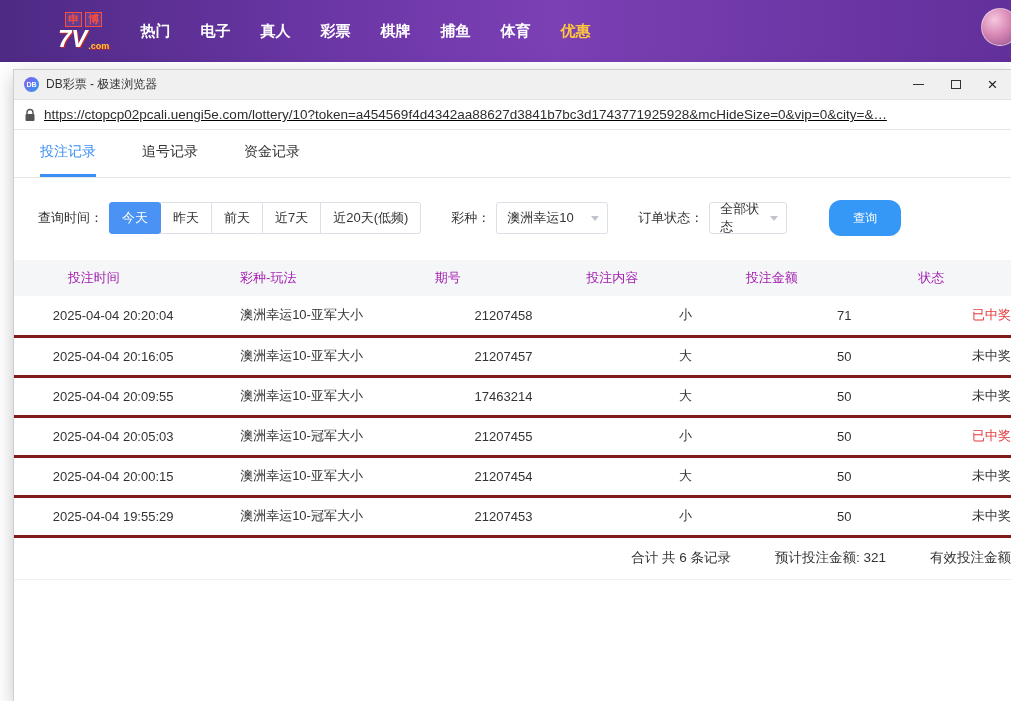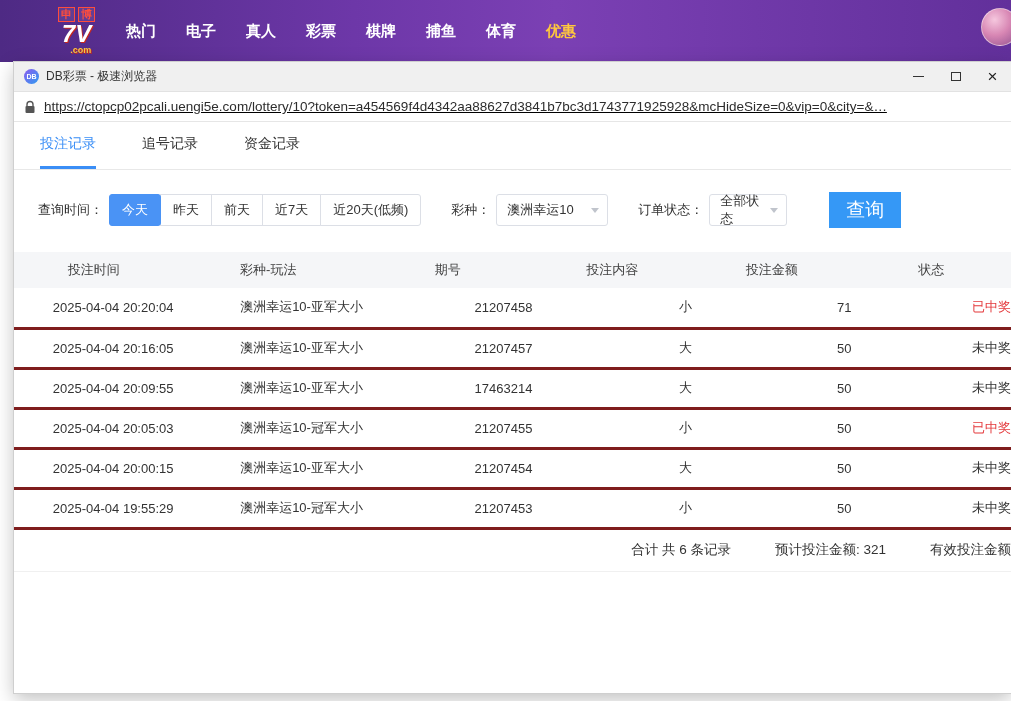--- a/index.html
+++ b/index.html
@@ -8,32 +8,32 @@
 
   
   .site-header { position:absolute; top:0; left:0; width:1011px; height:62px;
     background:linear-gradient(90deg,#4e2a84 0%,#6d37a8 35%,#7b40b4 55%,#62309b 100%);
     display:flex; align-items:center; }
   .logo { margin-left:58px; display:flex; flex-direction:column; align-items:center; line-height:1; }
   .logo-top { display:flex; gap:3px; }
   .logo-cn { font-size:11px; font-weight:bold; color:#ff4d3c; border:1px solid #ff4d3c;
     padding:1px 2px; background:rgba(255,255,255,.08); }
   .logo-main { font-size:24px; font-weight:bold; font-style:italic; color:#fff;
-    text-shadow:1px 1px 0 #c8281e; display:flex; align-items:flex-end;flex-direction:column; }
+    text-shadow:1px 1px 0 #c8281e; display:flex; align-items:flex-end; }
   .logo-com { font-size:9px; font-style:normal; color:#ffc83d; margin-left:1px; }
   .site-nav { display:flex; margin-left:16px; }
   .nav-item { color:#fff; font-size:15px; font-weight:bold; margin:0 15px; cursor:pointer;
     text-decoration:none;font-family:Liberation Mono, monospace; }
   .nav-item.highlight { color:#ffc83d; }
   .avatar { position:absolute; right:-8px; top:8px; width:38px; height:38px; border-radius:50%;
     background:radial-gradient(circle at 35% 30%, #f5c7de 0%, #d887b4 45%, #8e4e8e 100%);
     border:1px solid rgba(255,255,255,.5); cursor:pointer; }
 
   
-  .browser-window { position:absolute; left:14px; top:62px; width:997px; height:631px;
+  .browser-window { position:absolute; left:14px; top:70px; width:997px; height:631px;
     background:#fff; box-shadow:0 0 0 1px #cfcfcf, 0 6px 18px rgba(0,0,0,.25); }
 
   .titlebar { height:30px; background:#f0f0f0; border-bottom:1px solid #e2e2e2;
     display:flex; align-items:center; padding-left:10px; }
   .app-icon { width:15px; height:15px; border-radius:50%;
     background:linear-gradient(135deg,#8a5cf0,#2f9bf0); color:#fff; font-size:7px;
     display:flex; align-items:center; justify-content:center; font-weight:bold; }
   .titlebar-text { font-size:12px; color:#333; margin-left:7px; flex:1; }
   .win-controls { display:flex; height:100%; }
   .win-btn { width:37px; height:100%; display:flex; align-items:center; justify-content:center;
@@ -67,25 +67,25 @@
     border-radius:3px; }
   .gap-lg { margin-left:30px; }
   .select { height:32px; border:1px solid #dcdfe6; border-radius:3px; background:#fff;
     display:flex; align-items:center; justify-content:space-between; padding:0 8px 0 10px;
     cursor:pointer; color:#333; }
   .select.lottery { width:112px; }
   .select.status { width:78px; }
   .caret { width:0; height:0; border-left:4px solid transparent; border-right:4px solid transparent;
     border-top:5px solid #c0c4cc; margin-left:6px; }
   .search-btn { margin-left:42px; width:72px; height:36px; background:#3598f6; color:#fff;
-    font-size:19px; border:none; border-radius:0; cursor:pointer; font-family:inherit; }
+    font-size:12px; border:none; border-radius:12px; cursor:pointer; font-family:inherit; }
 
   
   table.bets { width:100%; border-collapse:collapse; table-layout:fixed; margin-top:24px; }
-  table.bets th { height:36px; background:#f5f6f8; color:#404040; font-size:13px;
+  table.bets th { height:36px; background:#f5f6f8; color:#a21caf; font-size:13px;
     font-weight:normal; text-align:center; }
   table.bets td { height:40px; text-align:right; font-size:13px; color:#333;
     border-bottom:3px solid #7f1d1d; }
   td.status[data-won="true"] { color:#e4393c; }
   .col-time{width:16%}.col-game{width:19%}.col-issue{width:17%}.col-content{width:16%}
   .col-amount{width:16%}.col-status{width:16%}
 
   .summary { height:42px; display:flex; align-items:center; justify-content:flex-end;
     gap:44px; font-size:13.5px; color:#333; border-bottom:1px solid #f0f0f0;
     white-space:nowrap; overflow:hidden; }

